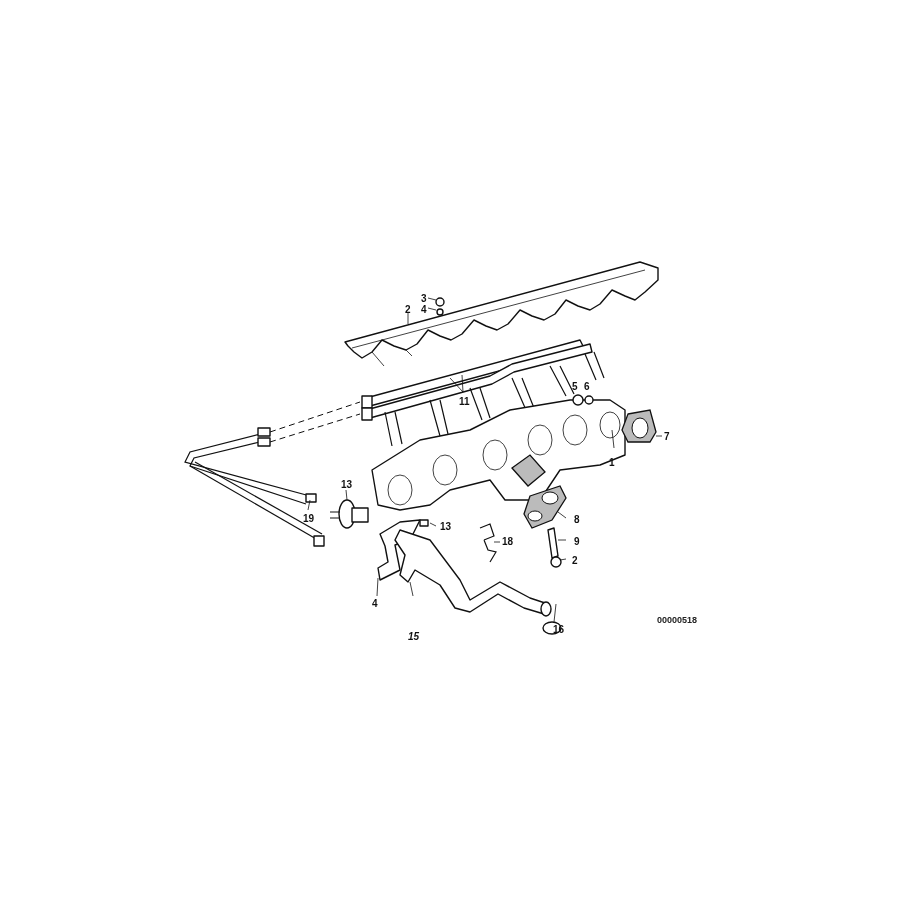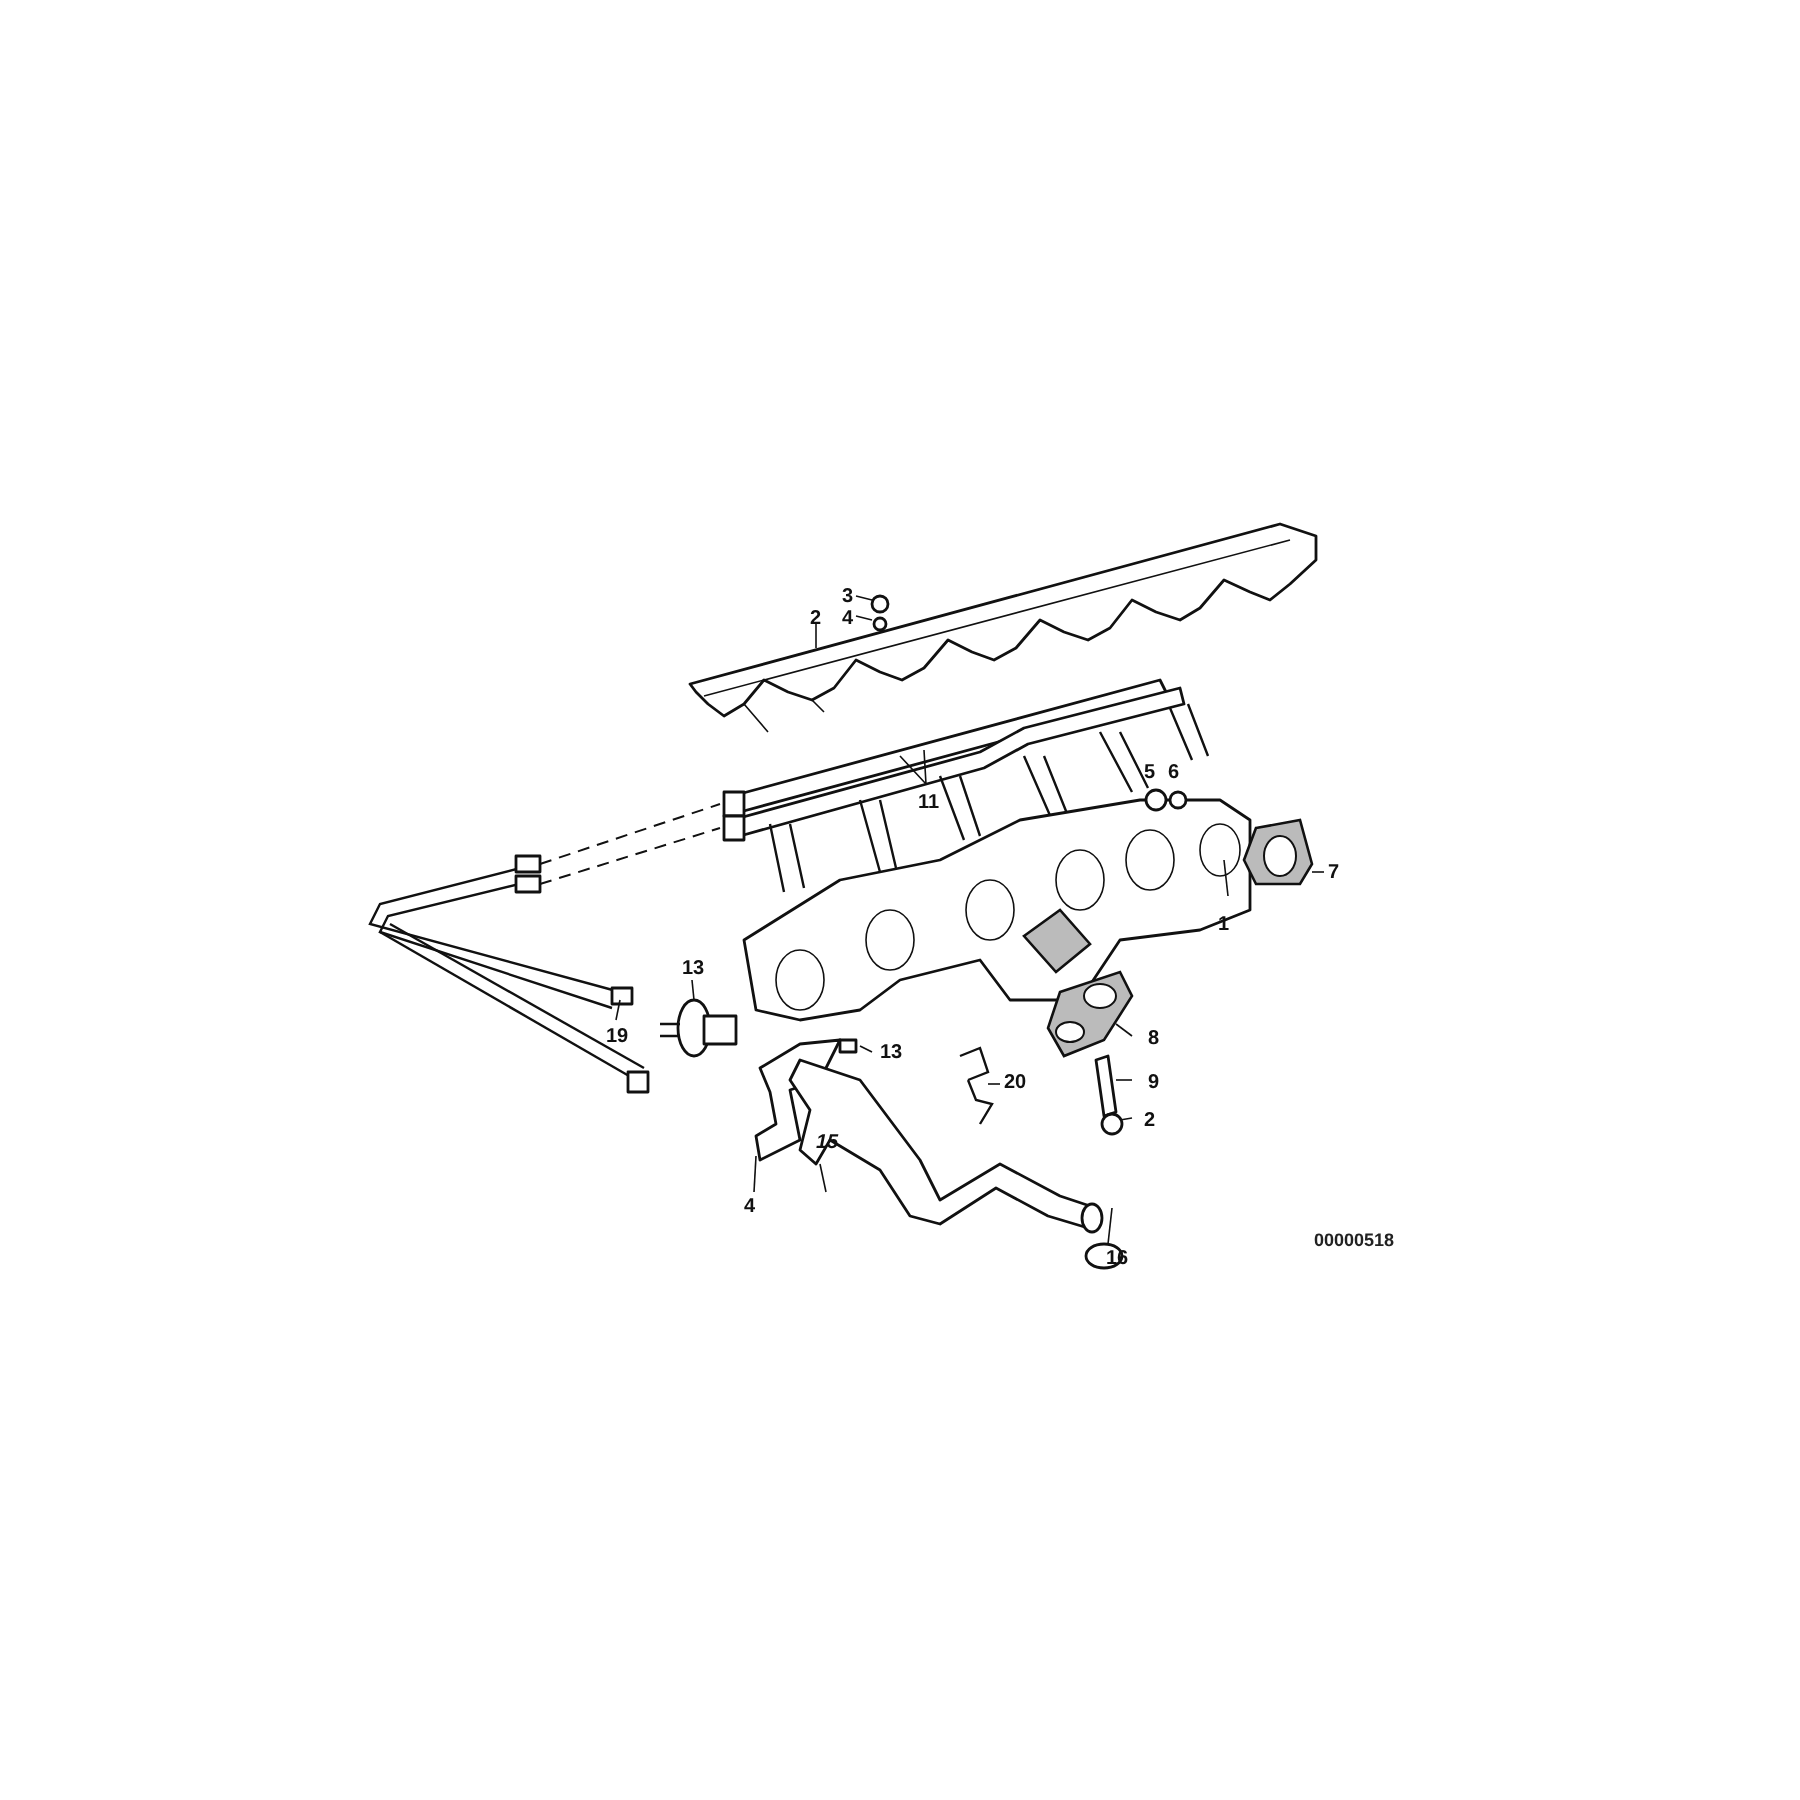--- a/index.html
+++ b/index.html
@@ -126,19 +126,19 @@
   <span class="label" style="left:572px;top:382px;">5</span>
   <span class="label" style="left:584px;top:382px;">6</span>
   <span class="label" style="left:664px;top:432px;">7</span>
   <span class="label" style="left:574px;top:515px;">8</span>
   <span class="label" style="left:574px;top:537px;">9</span>
   <span class="label" style="left:572px;top:556px;">2</span>
   <span class="label" style="left:459px;top:397px;">11</span>
   <span class="label" style="left:303px;top:514px;">19</span>
   <span class="label" style="left:341px;top:480px;">13</span>
   <span class="label" style="left:372px;top:599px;">4</span>
-  <span class="label" style="left:408px;top:567px;font-style:italic;">15</span>
+  <span class="label" style="left:408px;top:632px;font-style:italic;">15</span>
   <span class="label" style="left:553px;top:591px;margin-top:34px;">16</span>
   <span class="label" style="left:440px;top:522px;">13</span>
-  <span class="label" style="left:502px;top:537px;">20</span>
+  <span class="label" style="left:502px;top:537px;">18</span>
 
   <span class="ref" style="left:657px;top:615px;font-weight:bold;">00000518</span>
 </div>
 
 </body></html>

